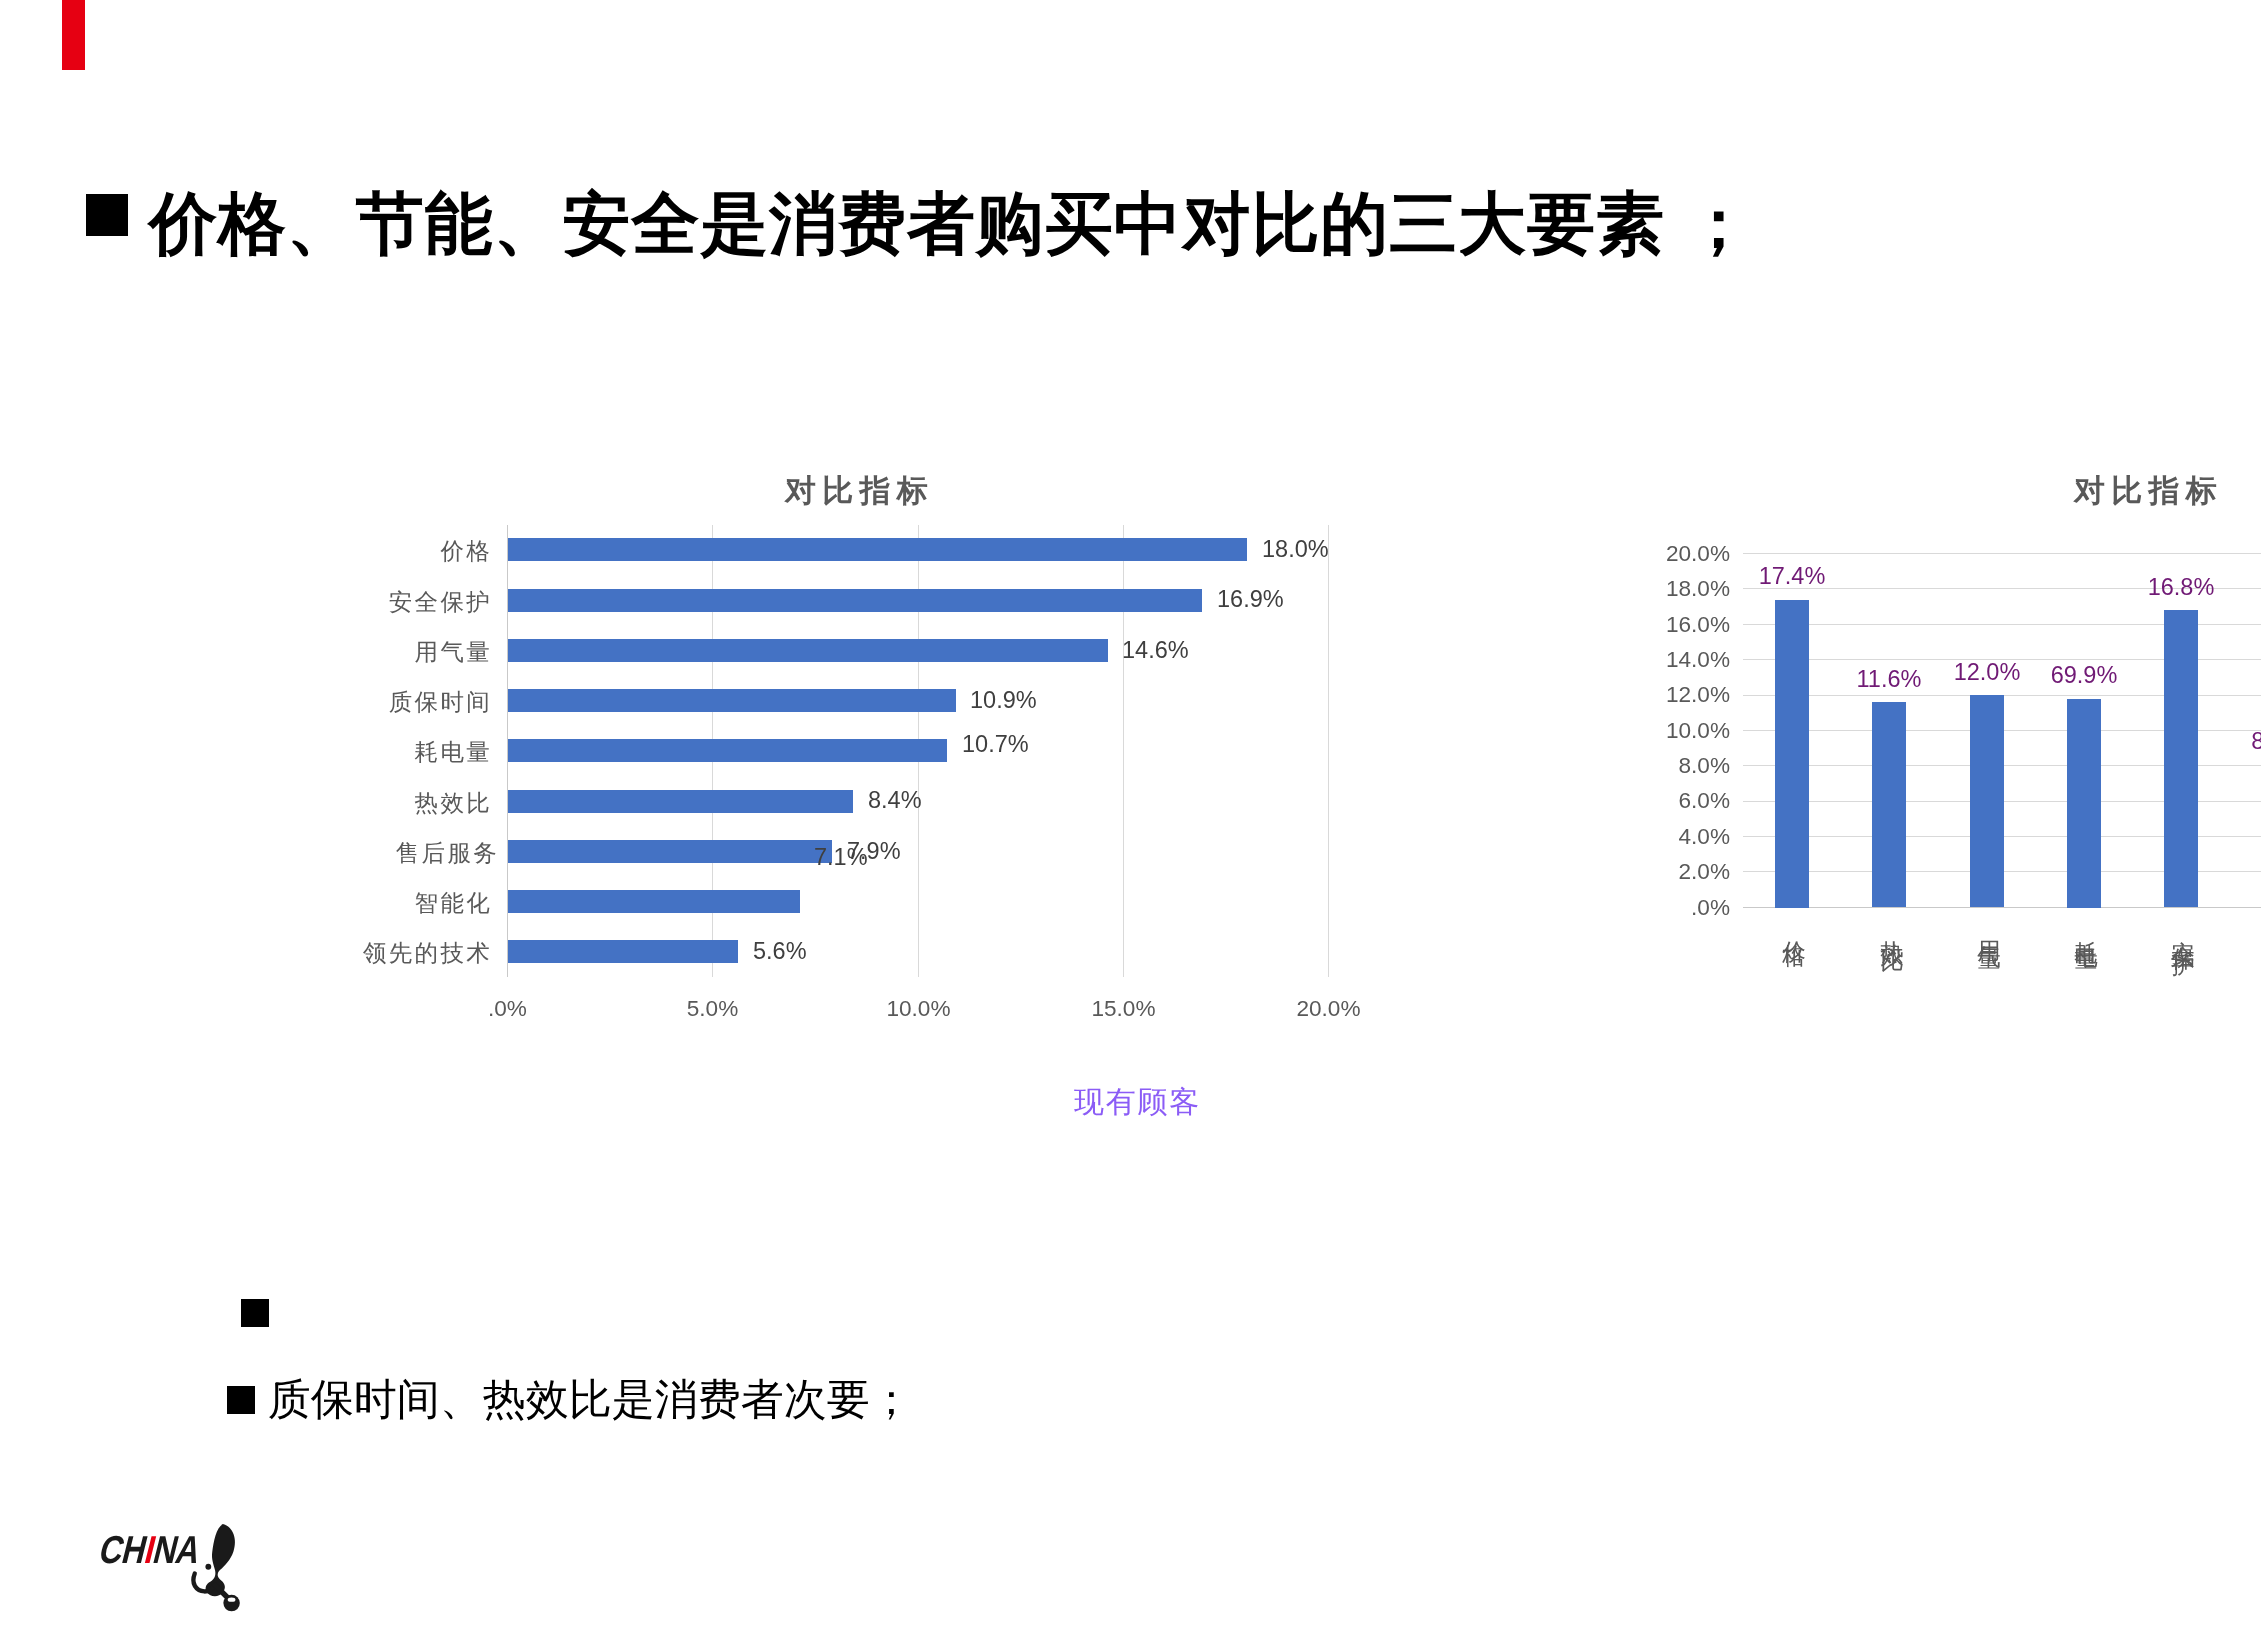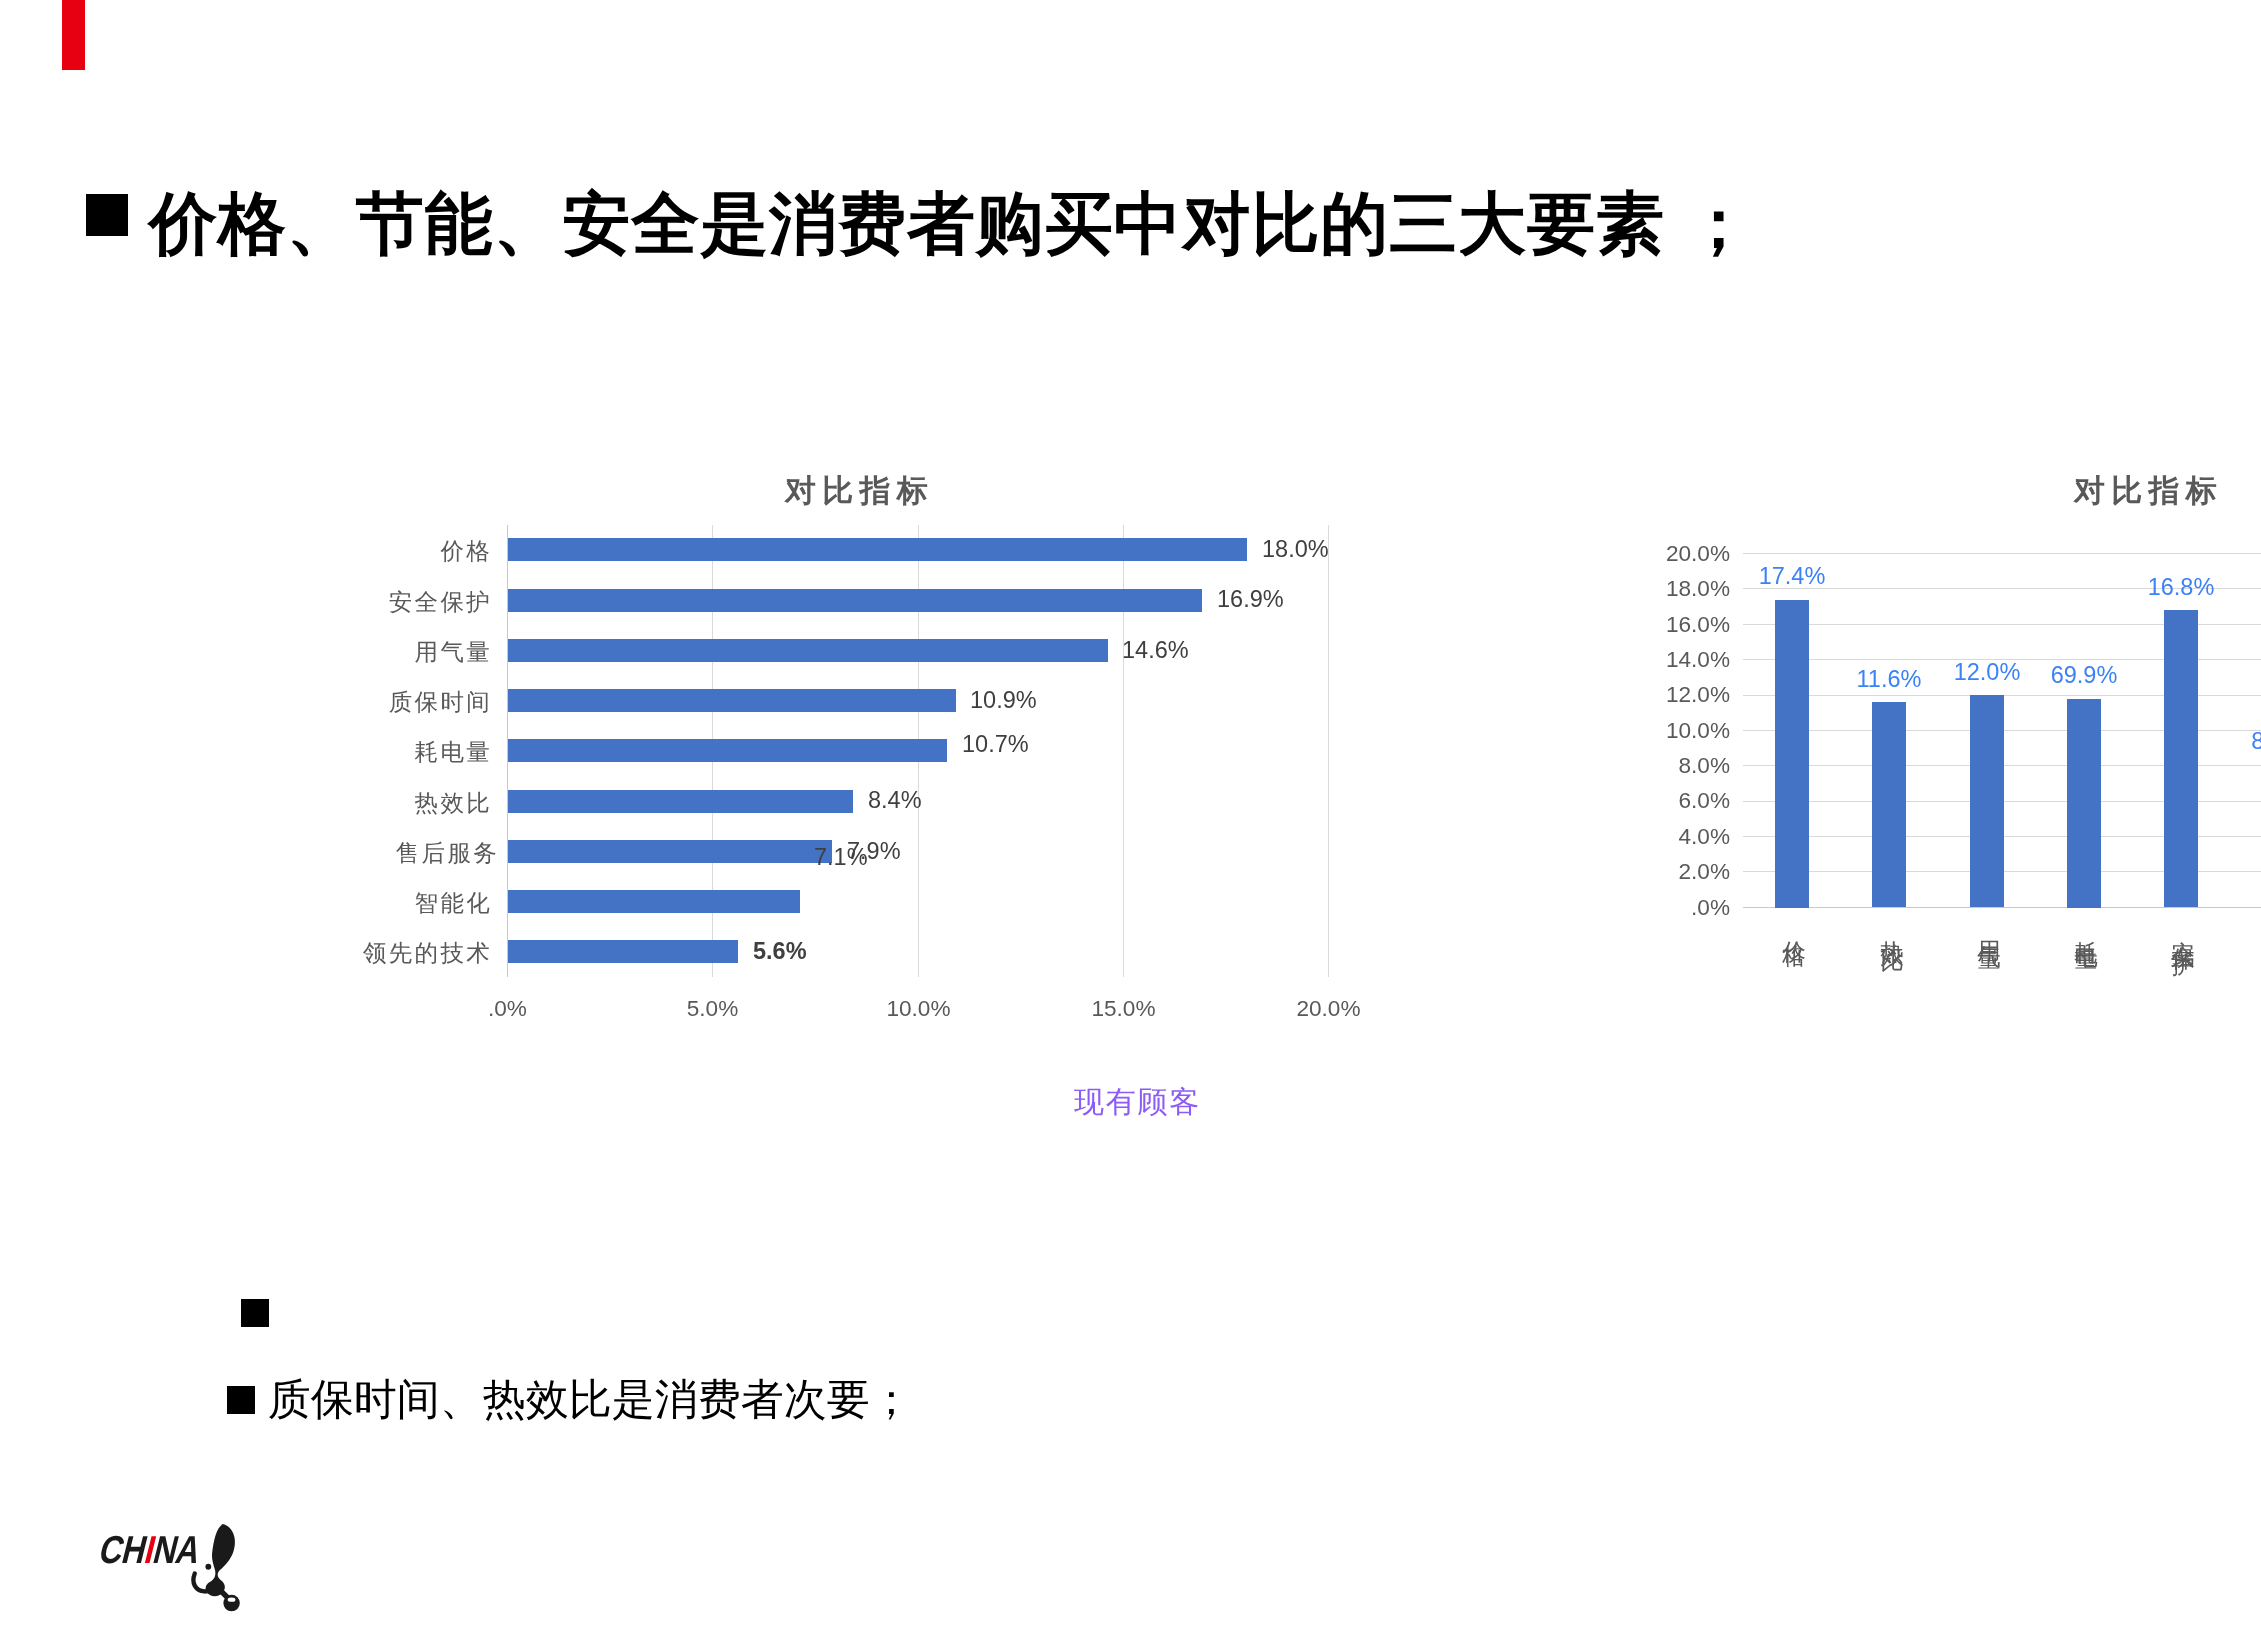--- a/index.html
+++ b/index.html
@@ -15,21 +15,21 @@
   .legend{position:absolute;font-size:30px;color:#8b5cf6;width:317px;text-align:center;letter-spacing:1.8px;}
   .gridv{position:absolute;width:1.4px;background:#d9d9d9;}
   .gridh{position:absolute;height:1.4px;background:#d9d9d9;}
   .bar{position:absolute;background:#4472c4;}
   .tickx{position:absolute;font-size:22.6px;color:#595959;width:145px;text-align:center;}
   .ticky{position:absolute;font-size:22.6px;color:#595959;width:136px;text-align:right;}
   .cat-h{position:absolute;font-size:23.5px;color:#595959;width:194px;text-align:right;letter-spacing:2.3px;white-space:nowrap;}
   .cat-v{position:absolute;font-size:23.5px;color:#595959;writing-mode:vertical-rl;text-orientation:upright;
          letter-spacing:3.6px;white-space:nowrap;}
   .vlab{position:absolute;font-size:23.5px;color:#3f3f3f;white-space:nowrap;}
-  .vlab-c{position:absolute;font-size:23.5px;color:#3b82f6;width:136px;text-align:center;}
+  .vlab-c{position:absolute;font-size:23.5px;color:#701a75;width:136px;text-align:center;}
   .note-row{position:absolute;white-space:nowrap;}
   .note-bullet{display:inline-block;width:28px;height:28px;background:#000;vertical-align:middle;margin-right:12.7px;}
   .note-text{font-size:43px;color:#000;vertical-align:middle;}
   .logo{position:absolute;left:106px;top:1523px;width:163px;height:105px;}
   .logotext{position:absolute;left:0;top:5.4px;font-size:39px;font-weight:900;color:#1a1a1a;
             letter-spacing:-0.5px;transform:skewX(-14deg) scaleX(0.82);transform-origin:left top;white-space:nowrap;}
   .logotext .red{color:#e60012;}
   .logo svg{position:absolute;left:81px;top:0;}
 </style>
 </head>
@@ -72,21 +72,21 @@
       <div class="bar" style="left: 508px; top: 790px; width: 345px; height: 22.6px; background: rgb(68, 114, 196);"></div>
       <div class="vlab" style="left: 868px; top: 787px;">8.4%</div>
       <div class="cat-h" style="left: 298px; top: 787px;">热效比</div>
       <div class="bar" style="left: 508px; top: 840px; width: 324px; height: 22.6px; background: rgb(68, 114, 196);"></div>
       <div class="vlab" style="left: 847px; top: 838px;">7.9%</div>
       <div class="cat-h" style="left: 305px; top: 837px;">售后服务</div>
       <div class="bar" style="left: 508px; top: 890px; width: 292px; height: 22.6px; background: rgb(68, 114, 196);"></div>
       <div class="vlab" style="left: 814px; top: 844px;">7.1%</div>
       <div class="cat-h" style="left: 298px; top: 887px;">智能化</div>
       <div class="bar" style="left: 508px; top: 940px; width: 230px; height: 22.6px; background: rgb(68, 114, 196);"></div>
-      <div class="vlab" style="left: 753px; top: 938px; font-weight: bold;">5.6%</div>
+      <div class="vlab" style="left: 753px; top: 938px;">5.6%</div>
       <div class="cat-h" style="left: 298px; top: 937px;">领先的技术</div>
       <div class="legend" style="left: 979px; top: 1082px;">现有顾客</div>
     </div>
   <div id="chartR" class="abs" style="inset:0;">
       <div class="chart-title" style="left: 1945px; top: 470px;">对比指标</div>
       <div class="gridh" style="left: 1743px; top: 553px; width: 875px; background: rgb(217, 217, 217);"></div>
       <div class="ticky" style="left: 1594px; top: 541px;">20.0%</div>
       <div class="gridh" style="left: 1743px; top: 588px; width: 875px; background: rgb(217, 217, 217);"></div>
       <div class="ticky" style="left: 1594px; top: 576px;">18.0%</div>
       <div class="gridh" style="left: 1743px; top: 624px; width: 875px; background: rgb(217, 217, 217);"></div>

